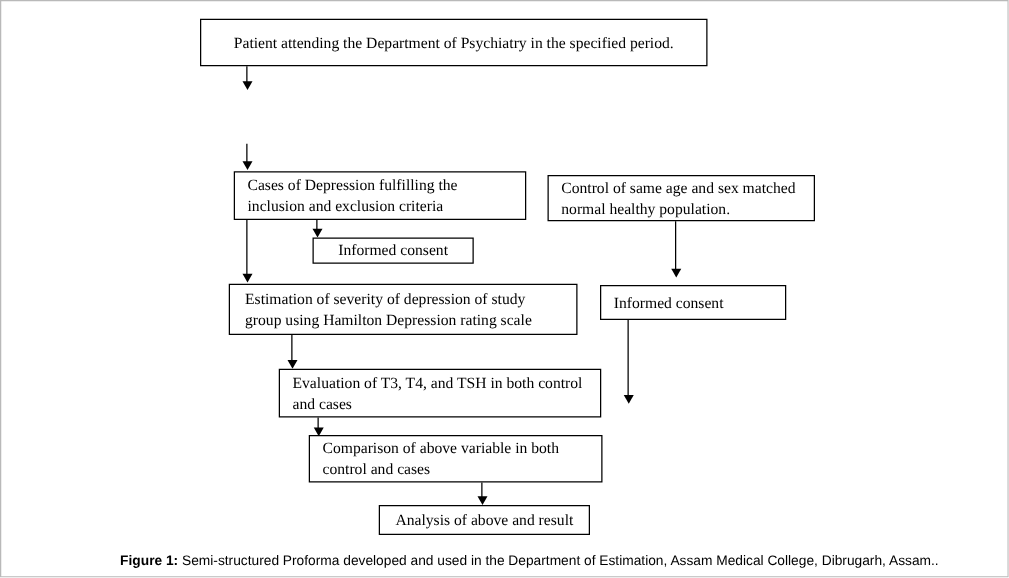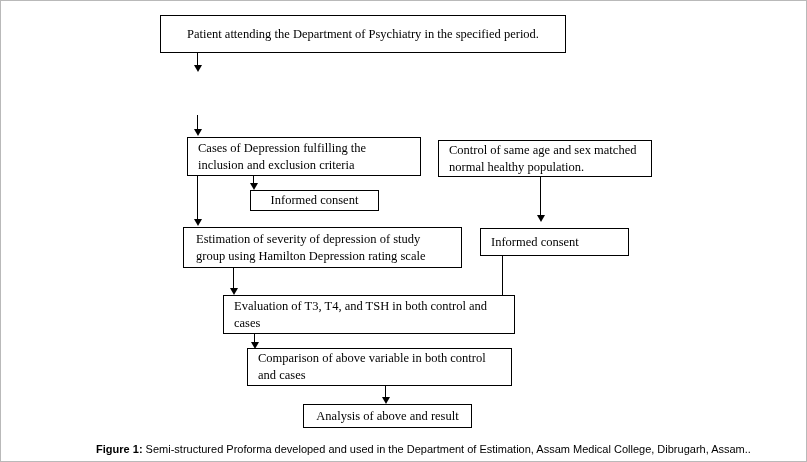--- a/index.html
+++ b/index.html
@@ -117,28 +117,28 @@
   <div class="node left" style="left:479px; top:227px; width:149px; height:28px;">
     <span>Informed consent</span>
   </div>
 
   <div class="conn vline" style="left:232px; top:267px; height:23px;"></div>
   <div class="arrow-down" style="left:229px; top:287px;"></div>
 
   <div class="conn vline" style="left:501px; top:255px; height:63px;"></div>
   <div class="arrow-down" style="left:498px; top:315px;"></div>
 
-  <div class="node left" style="left:222px; top:294px; width:292px; height:39px;">
+  <div class="node left" style="left:222px; top:294px; width:258px; height:39px;">
     <span>Evaluation of T3, T4, and TSH in both control and cases</span>
   </div>
 
   <div class="conn vline" style="left:253px; top:333px; height:12px;"></div>
   <div class="arrow-down" style="left:250px; top:341px;"></div>
 
-  <div class="node left" style="left:246px; top:347px; width:265px; height:38px;">
+  <div class="node left" style="left:246px; top:347px; width:235px; height:38px;">
     <span>Comparison of above variable in both control and cases</span>
   </div>
 
   <div class="conn vline" style="left:384px; top:385px; height:14px;"></div>
   <div class="arrow-down" style="left:381px; top:396px;"></div>
 
   <div class="node center" style="left:302px; top:403px; width:169px; height:24px;">
     <span>Analysis of above and result</span>
   </div>
 

